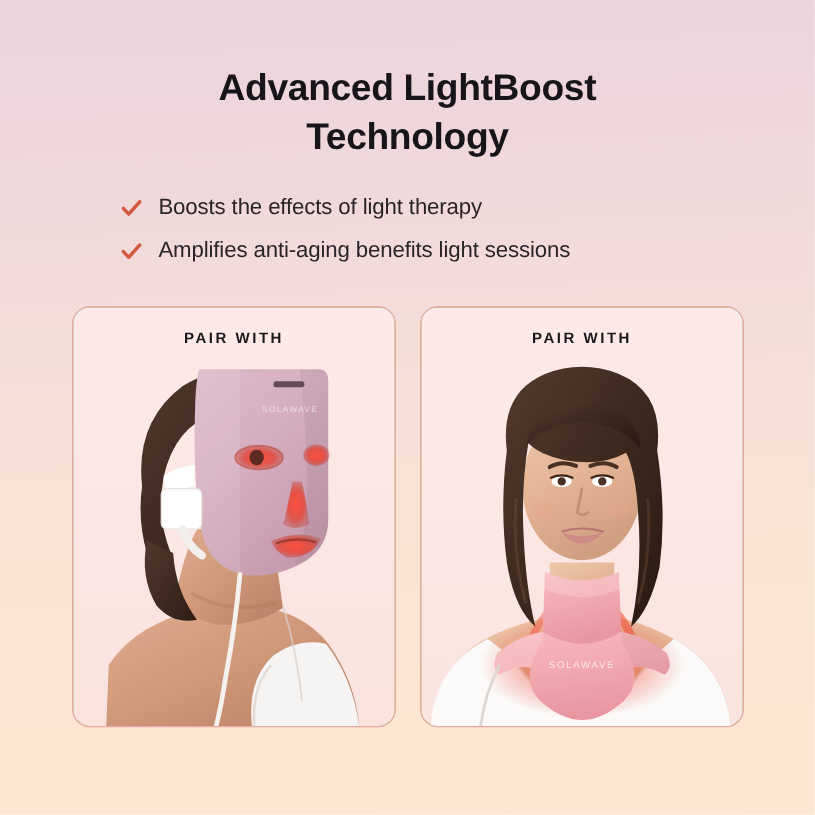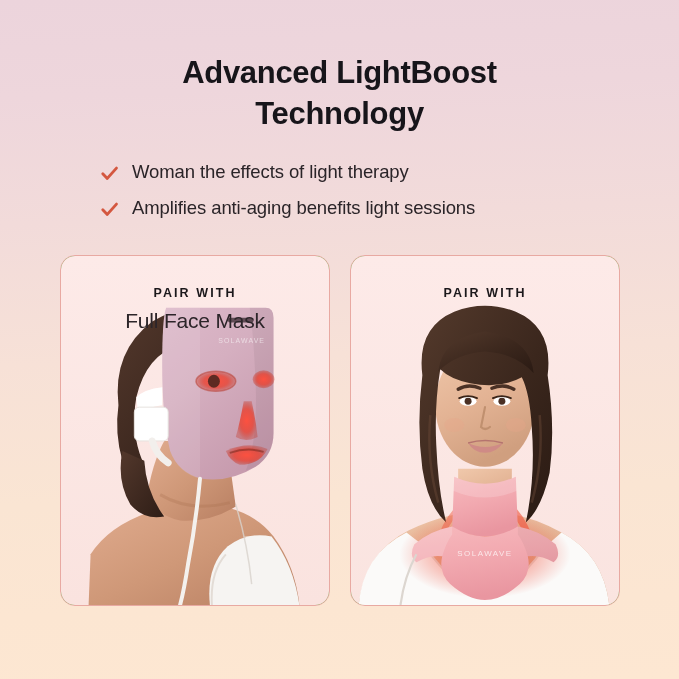--- a/index.html
+++ b/index.html
@@ -90,21 +90,21 @@
     height: 351px;
     border: 1px solid #e8a9a2;
     border-radius: 15px;
     background: #fde9e8;
     overflow: hidden;
     box-sizing: border-box;
   }
   .card-head {
     position: relative;
     z-index: 3;
-    padding-top: 30px;
+    padding-top: 19px;
     text-align: center;
   }
   .eyebrow {
     color: #1b181b;
     font-size: 12.5px;
     font-weight: 700;
     letter-spacing: 2.1px;
   }
   .card-title {
     margin-top: 9px;
@@ -141,21 +141,21 @@
   <div class="headline">Advanced LightBoost Technology</div>
 
   <div class="bullets">
 
     <div class="bullet-row">
       <span class="check-icon">
         <svg viewBox="0 0 24 24" width="19" height="19">
           <path d="M3.5 12.2 L9.2 18.2 L20.8 5.2" fill="none" stroke="#d4573f" stroke-width="3.6" stroke-linecap="round" stroke-linejoin="round"></path>
         </svg>
       </span>
-      <span class="bullet-text">Woman the effects of light therapy</span>
+      <span class="bullet-text">Boosts the effects of light therapy</span>
     </div>
 
     <div class="bullet-row">
       <span class="check-icon">
         <svg viewBox="0 0 24 24" width="19" height="19">
           <path d="M3.5 12.2 L9.2 18.2 L20.8 5.2" fill="none" stroke="#d4573f" stroke-width="3.6" stroke-linecap="round" stroke-linejoin="round"></path>
         </svg>
       </span>
       <span class="bullet-text">Amplifies anti-aging benefits light sessions</span>
     </div>
@@ -231,21 +231,20 @@
           <rect x="74" y="152" width="34" height="34" rx="5" fill="none" stroke="#e6e2de" stroke-width="1"></rect>
           <path d="M92 186 Q96 200 108 208" fill="none" stroke="#f2efec" stroke-width="7" stroke-linecap="round"></path>
 
           <path d="M140 224 Q136 268 128 310 Q124 336 120 351" fill="none" stroke="#f4f1ee" stroke-width="4" stroke-linecap="round"></path>
           <path d="M176 250 Q188 290 192 330" fill="none" stroke="#d8d2cc" stroke-width="1.5" stroke-opacity="0.8"></path>
         </svg>
       </div>
 
       <div class="card-head">
         <div class="eyebrow">PAIR WITH</div>
-        <div class="card-title">Full Face Mask</div>
       </div>
 
       <span class="hidden-label">Woman wearing pink LED full face mask with red light glowing through eye, nose and mouth openings</span>
     </div>
 
     <div class="card">
 
       <div class="photo">
         <svg viewBox="0 0 270 351" preserveAspectRatio="xMidYMid slice">
           <defs>

